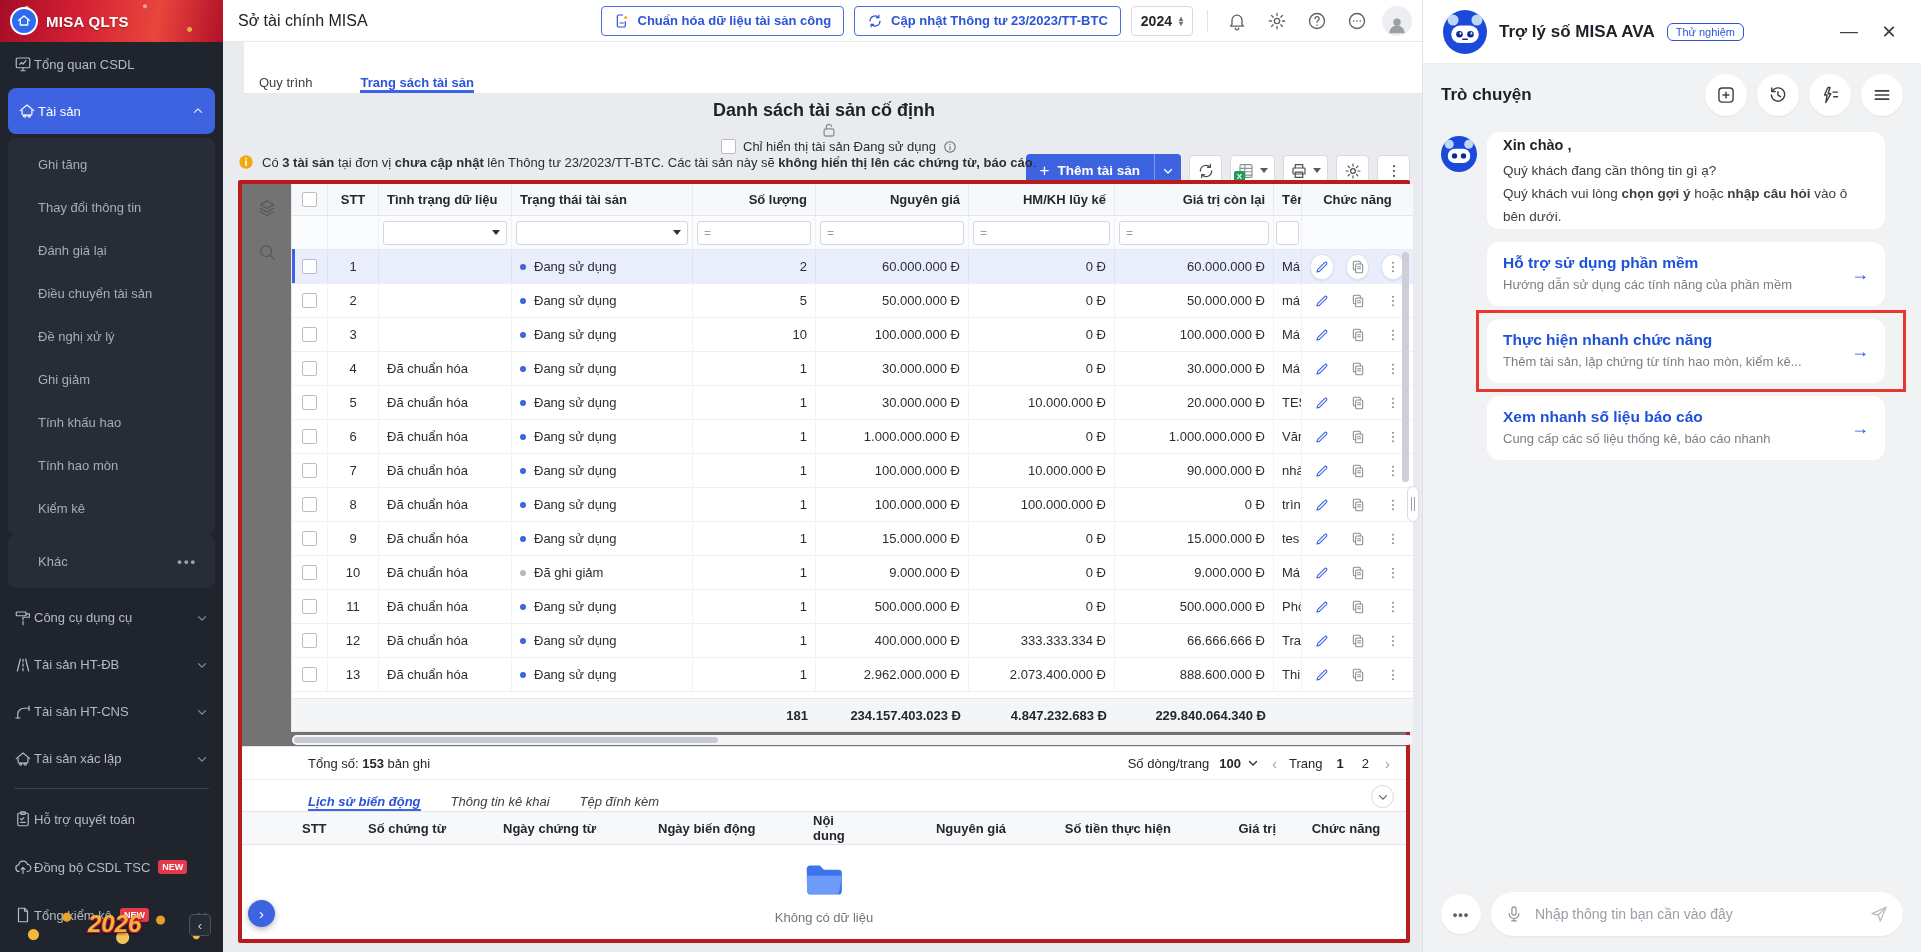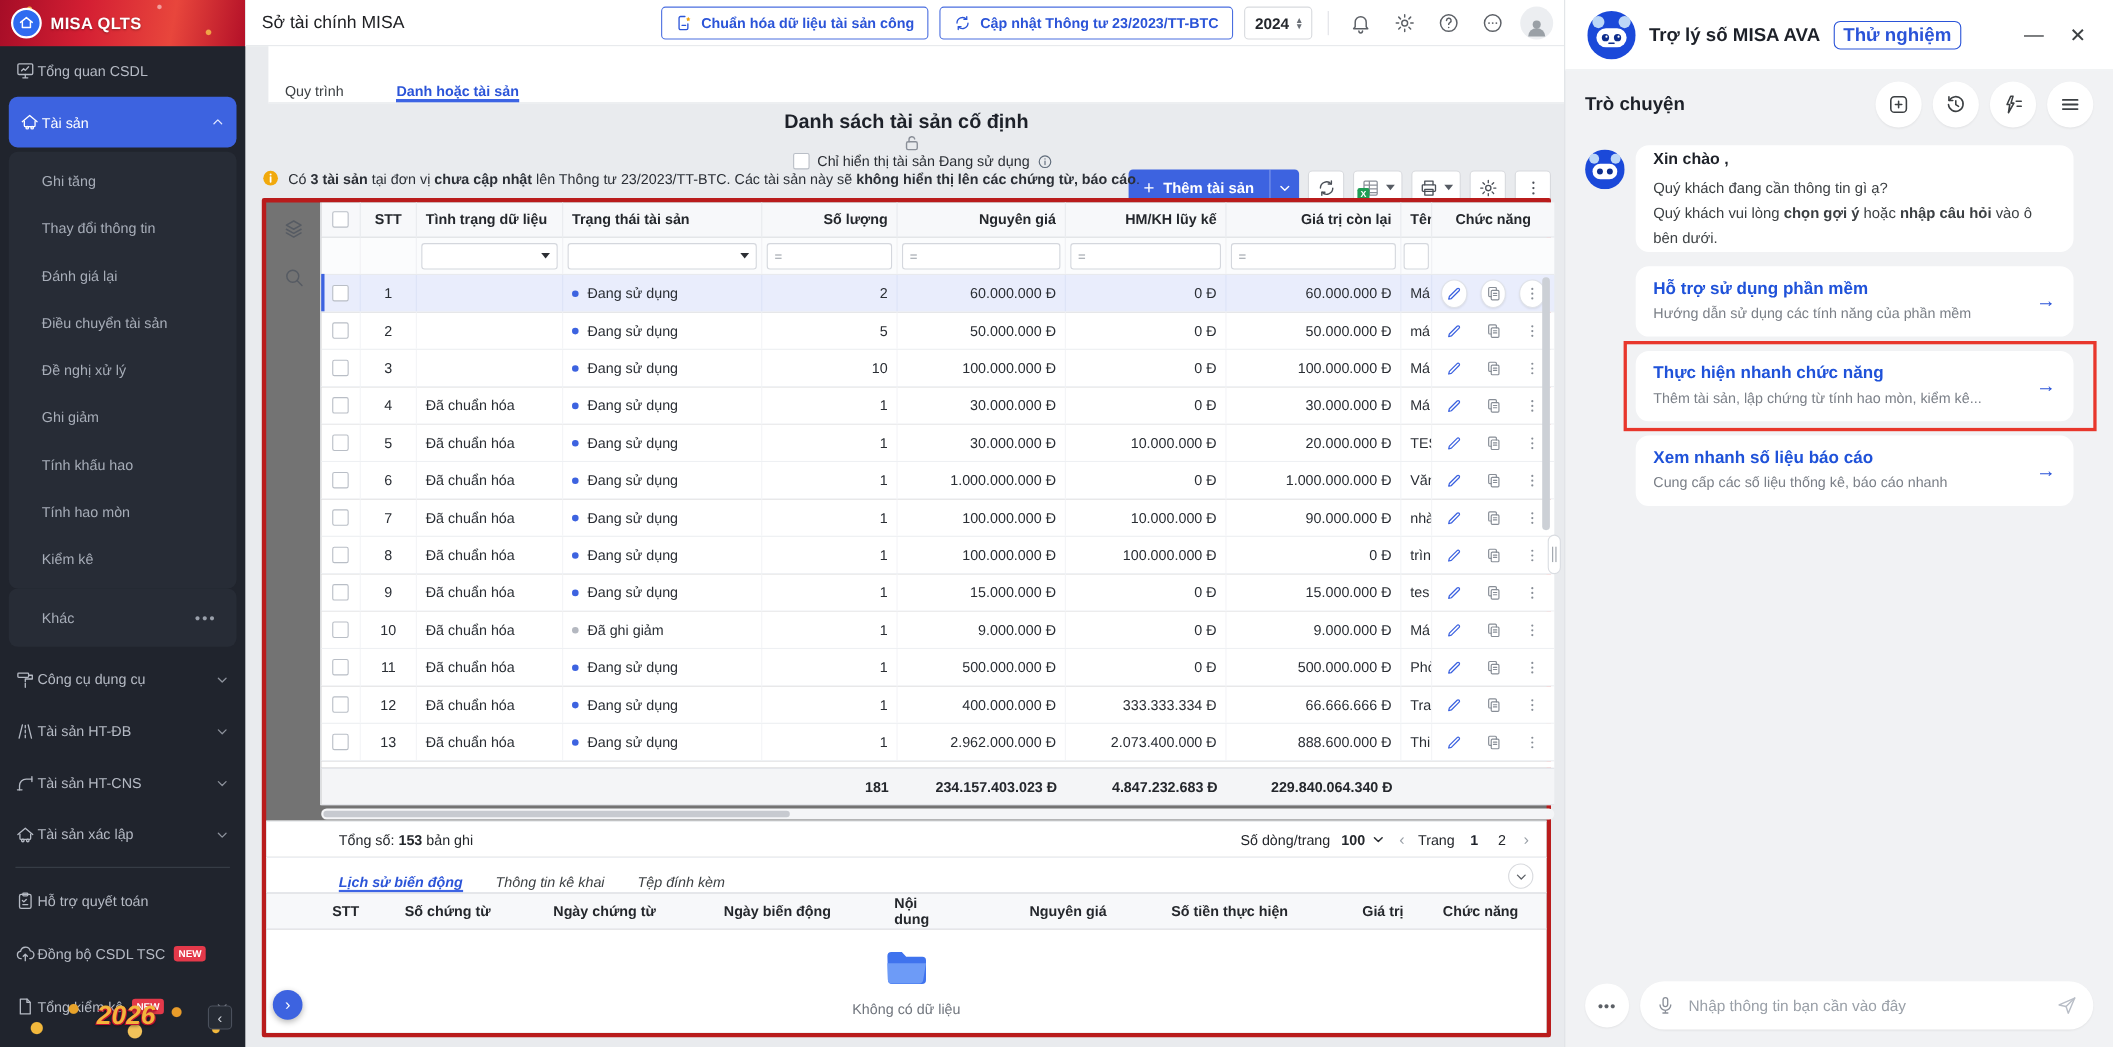--- a/index.html
+++ b/index.html
@@ -144,21 +144,21 @@
   
   .split-handle{position:absolute;left:1407px;top:486px;width:12px;height:36px;background:#fff;border:1px solid #d9dce1;
     border-radius:6px;display:flex;align-items:center;justify-content:center;cursor:col-resize;z-index:5;}
   .split-handle i{width:1px;height:14px;background:#9aa0a8;margin:0 1px;display:block;}
 
   
   .chat{position:absolute;left:1422px;top:0;width:499px;height:952px;background:#f1f2f4;border-left:1px solid #dfe1e5;
     display:flex;flex-direction:column;justify-content:center;}
   .chat-head{height:64px;background:#fff;display:flex;align-items:center;gap:12px;padding:0 20px;border-bottom:1px solid #eceef0;flex:none;}
   .chat-title{font-size:17px;font-weight:bold;color:#1d2129;}
-  .chat-badge{border:1px solid #2b54d8;color:#2b54d8;font-size:17px;padding:2px 8px;border-radius:6px;font-weight:bold;}
+  .chat-badge{border:1px solid #2b54d8;color:#2b54d8;font-size:11px;padding:2px 8px;border-radius:6px;font-weight:normal;}
   .win-btn{margin-left:4px;color:#3c4043;font-size:18px;cursor:pointer;width:24px;text-align:center;}
   .win-btn.first{margin-left:auto;}
   .chat-sub{height:62px;display:flex;align-items:center;gap:10px;padding:0 18px;flex:none;}
   .chat-sub-title{font-size:17px;font-weight:bold;color:#1d2129;margin-right:auto;}
   .circle-ic{width:42px;height:42px;border-radius:50%;background:#fff;display:flex;align-items:center;justify-content:center;
     color:#3c4043;box-shadow:0 1px 2px rgba(0,0,0,.06);cursor:pointer;}
   .chat-body{flex:1;padding:6px 36px 0 18px;overflow:hidden;position:relative;}
   .greet-row{display:flex;gap:10px;}
   .g-ava{width:36px;height:36px;flex:none;margin-top:4px;}
   .greet-card{background:#fff;border-radius:12px;padding:1px 16px;flex:1;line-height:1.7;font-size:13.5px;color:#3c4043;}
@@ -430,21 +430,21 @@
             <path d="M3.5 21a8.5 8.5 0 0 1 17 0z" fill="#9aa0a6"></path>
           </svg>
         </div>
     </div>
 
     <div class="tabbar">
       <div class="tab">
           <span>Quy trình</span>
         </div>
       <div class="tab active">
-          <span>Danh hoặc tài sản</span>
+          <span>Trang sách tài sản</span>
         </div>
     </div>
 
     <div class="content">
 
       <div class="lh-row">
         <span class="page-title">Danh sách tài sản cố định</span>
         <span class="lock">
             <svg class="i18" viewBox="0 0 24 24" fill="none" stroke="currentColor" stroke-width="1.7" stroke-linecap="round" stroke-linejoin="round">
               <rect x="5.5" y="10.5" width="13" height="9.5" rx="2"></rect>

